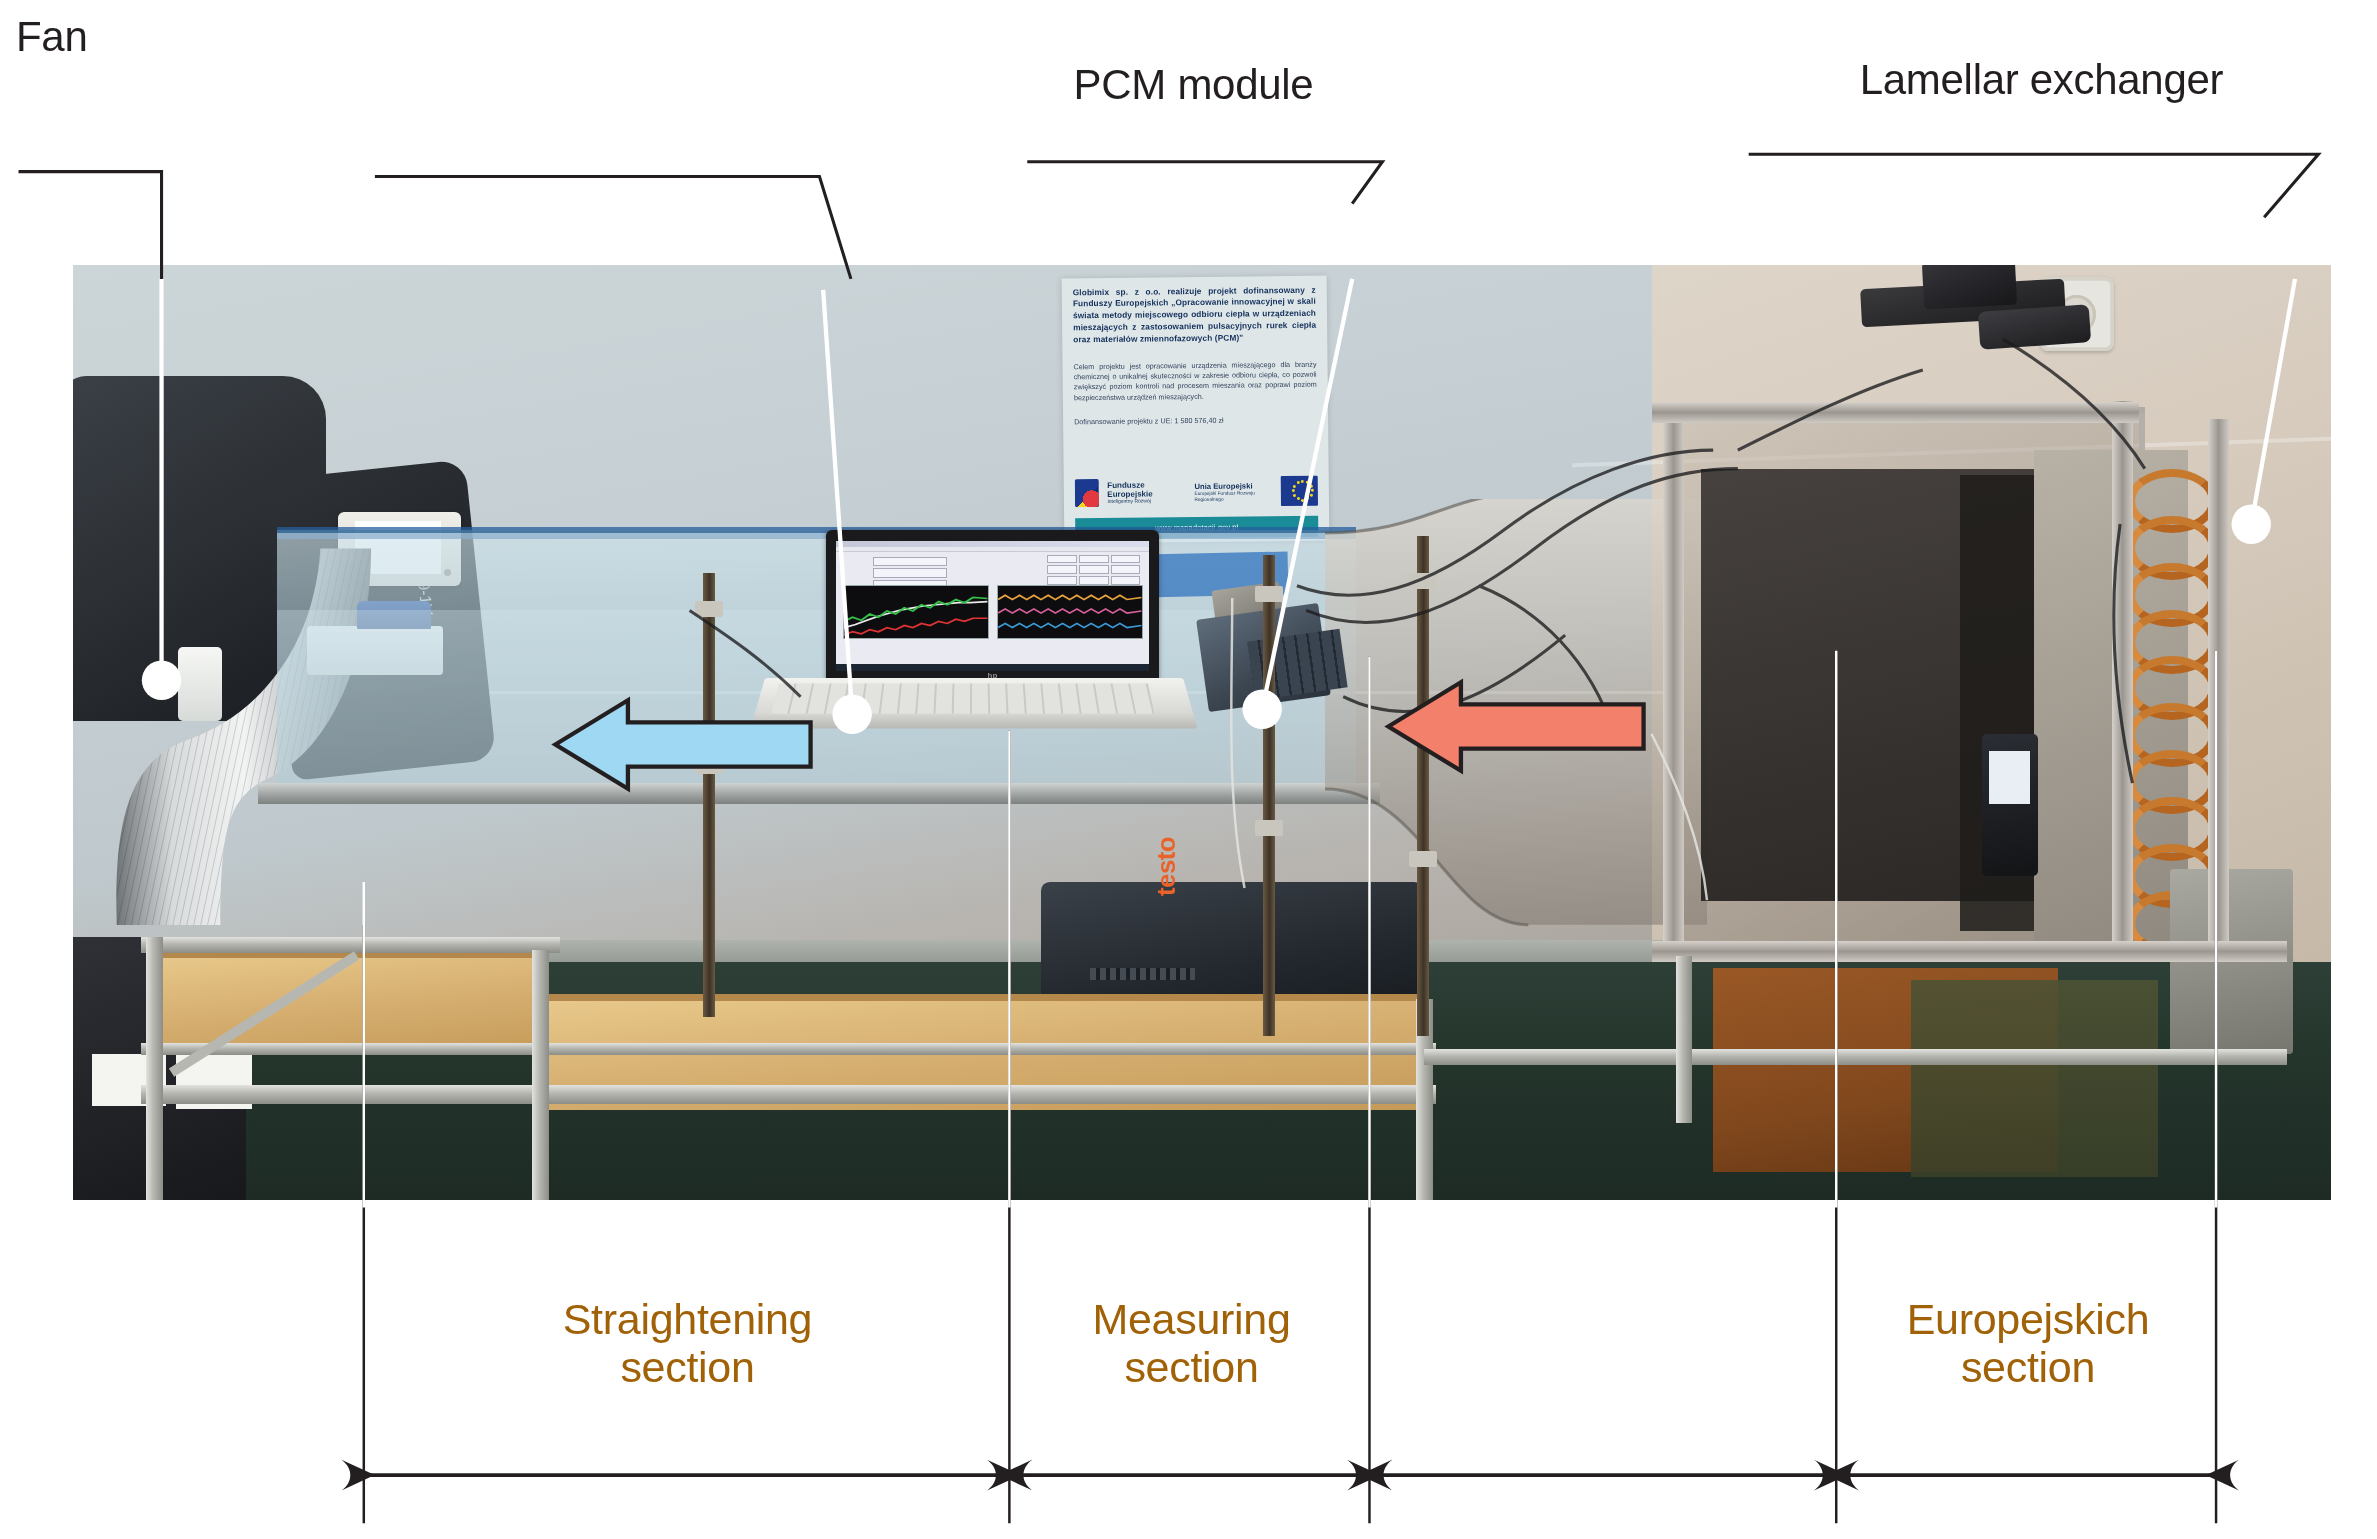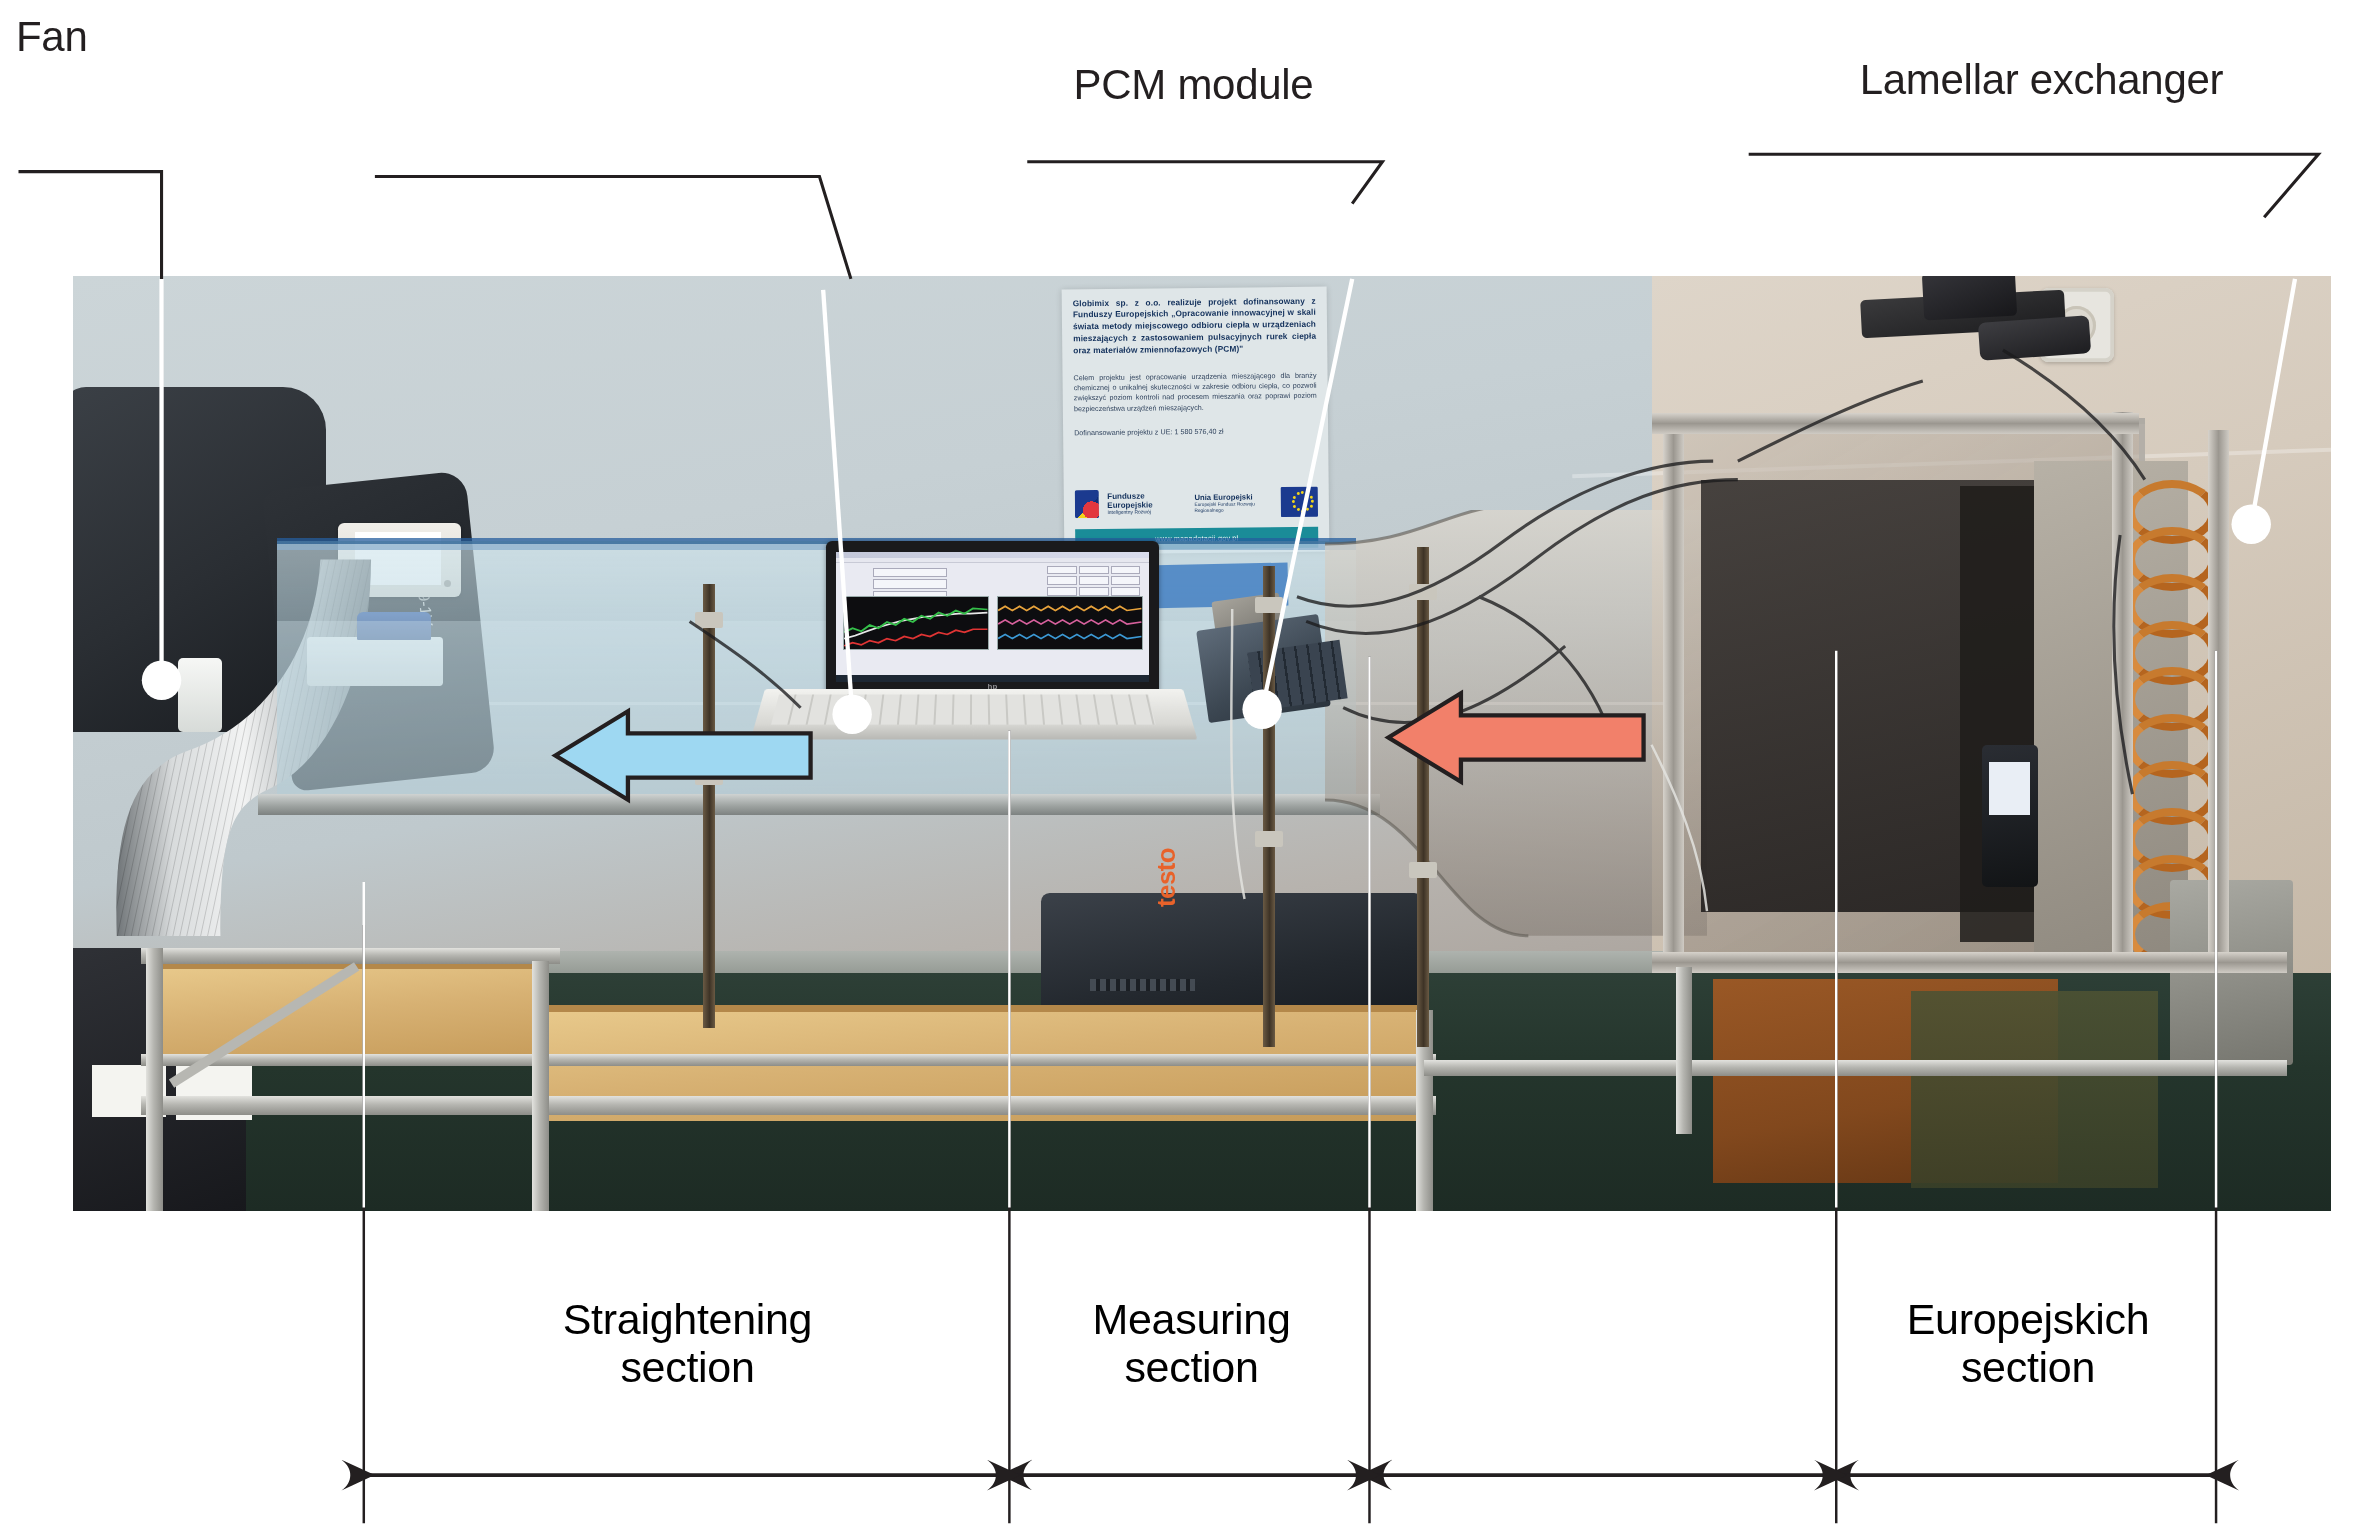--- a/index.html
+++ b/index.html
@@ -21,31 +21,31 @@
     letter-spacing:-0.3px;
   }
   .cl-center{text-align:center;}
 
   
   .section-label{
     position:absolute;
     font-size:43px;
     line-height:1.12;
     text-align:center;
-    color:#000000;
+    color:#a16207;
     white-space:pre-line;
     letter-spacing:-0.3px;
   }
 
   
   svg.overlay{position:absolute;left:0;top:0;width:2377px;height:1540px;overflow:visible;pointer-events:none;}
 
   
   .photo{
-    position:absolute;left:73px;top:276px;width:2258px;height:935px;
+    position:absolute;left:73px;top:265px;width:2258px;height:935px;
     overflow:hidden;background:#8e9aa0;
   }
   .ph{position:absolute;}
 
   
   .wall{left:0;top:0;width:2258px;height:935px;
         background:linear-gradient(170deg,#ccd5d8 0%,#c6d0d4 26%,#bfc9cd 46%,#b7b3ae 62%,#a79f98 78%,#6d6a60 100%);}
   .wall-right{left:1579px;top:0;width:680px;height:740px;
         background:linear-gradient(160deg,#ded5c9 0%,#d6cbbd 40%,#c4b7a6 100%);}
   .wall-seam{left:0;top:426px;width:1603px;height:3.1px;background:rgba(255,255,255,.45);}

